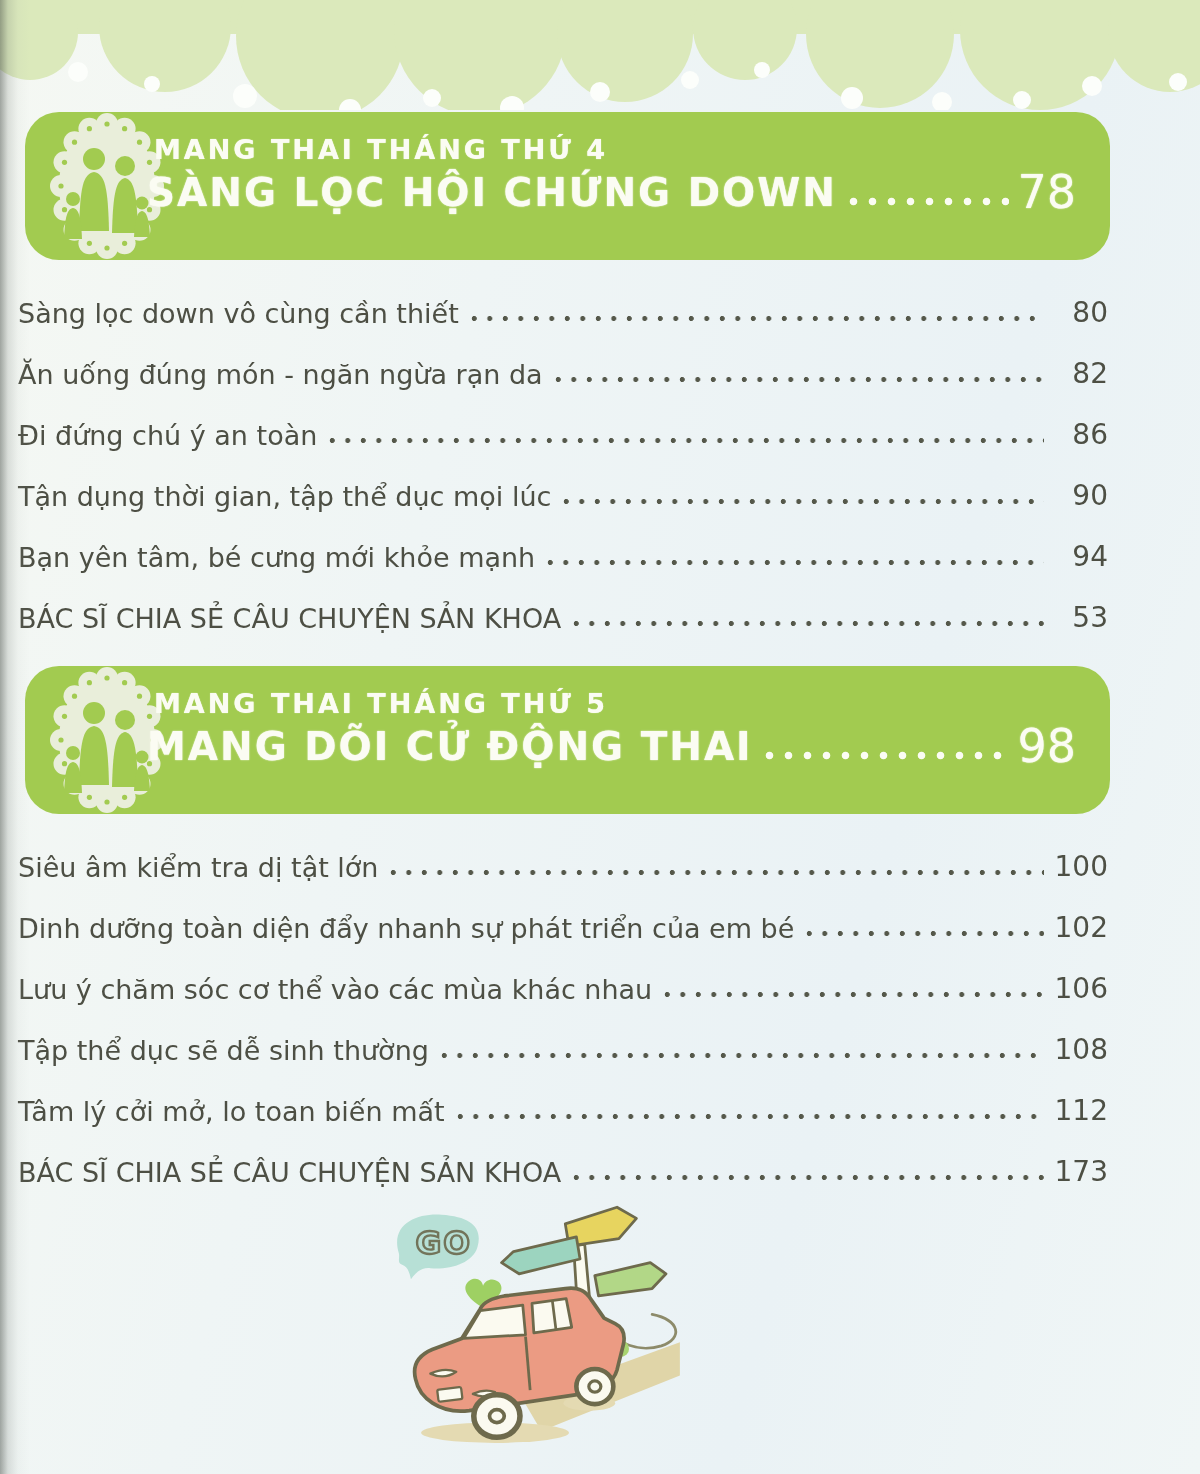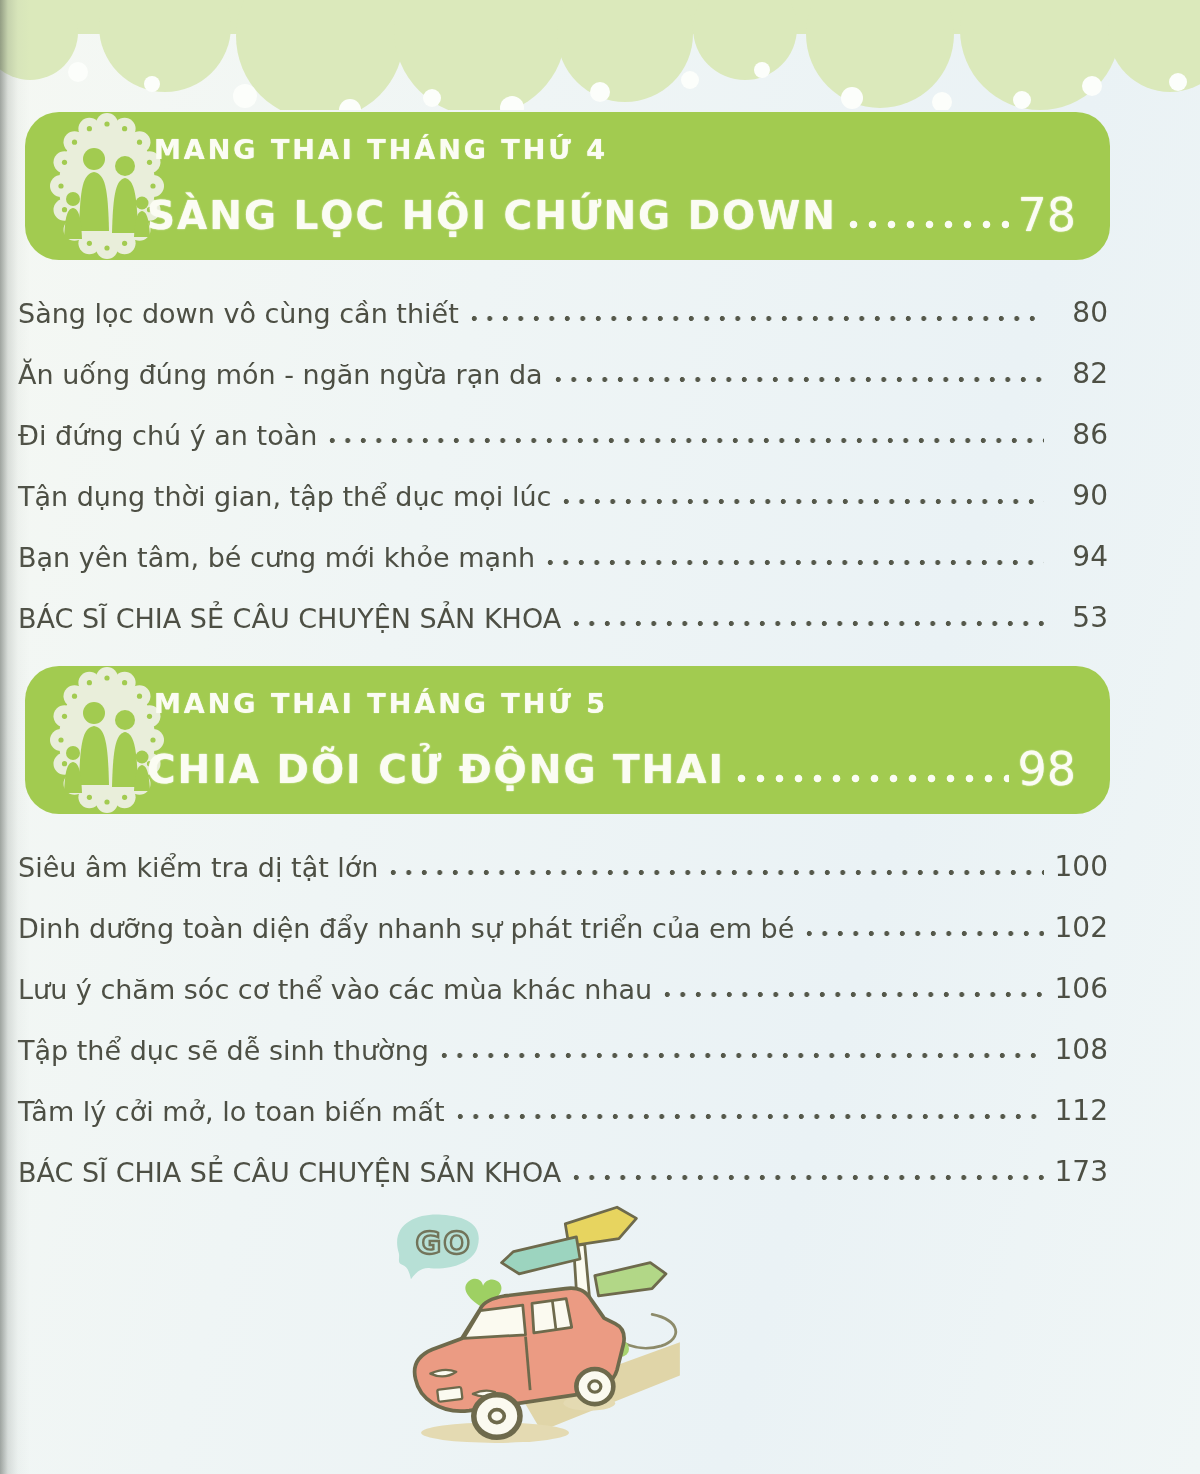--- a/index.html
+++ b/index.html
@@ -31,21 +31,21 @@
   .banner-icon { position:absolute; left:12px; top:-1px; }
   .banner-text {
     position:absolute; left:122px; top:22px; right:34px;
   }
   .banner-eyebrow {
     font-size:27px; font-weight:bold; color:#fbfcf3;
     letter-spacing:3px; white-space:nowrap;
     text-shadow: 0 0 1px #fbfcf3;
     margin-left: 7px;
   }
-  .banner-title-row { display:flex; align-items:flex-end; margin-top:27px; }
+  .banner-title-row { display:flex; align-items:flex-end; margin-top:4px; }
   .banner-title {
     font-size:39px; font-weight:bold; color:#fbfcf3;
     letter-spacing:2px; white-space:nowrap;
     text-shadow: 0 0 1.5px #fbfcf3;
   }
   .banner-leader {
     flex:1; height:9px; margin:0 8px 9px 12px;
     background-image: radial-gradient(circle at 4.5px 4.5px, #fbfcf3 3.4px, rgba(255,255,255,0) 4.2px);
     background-size: 19px 9px; background-repeat: repeat-x;
   }
@@ -241,21 +241,21 @@
       <path d="M88,67 C79,69 76,82 75,122 L101,122 C100,82 97,69 88,67 Z"></path>
       <circle cx="36" cy="88" r="7"></circle>
       <path d="M36,97 C30,98 28,106 27,128 L45,128 C44,106 42,98 36,97 Z"></path>
       <circle cx="105" cy="92" r="6.5"></circle>
       <path d="M105,100 C100,101 98,108 97,126 L113,126 C112,108 110,101 105,100 Z"></path>
     </g>
   </svg>
   <div class="banner-text">
     <div class="banner-eyebrow">MANG THAI THÁNG THỨ 5</div>
     <div class="banner-title-row">
-      <span class="banner-title">CHIA DÕI CỬ ĐỘNG THAI</span>
+      <span class="banner-title">MANG DÕI CỬ ĐỘNG THAI</span>
       <span class="banner-leader"></span>
       <span class="banner-page">98</span>
     </div>
   </div>
 </div>
 
 <div class="toc">
   <div class="toc-row">
     <span class="toc-label">Siêu âm kiểm tra dị tật lớn</span>
     <span class="toc-leader"></span>

